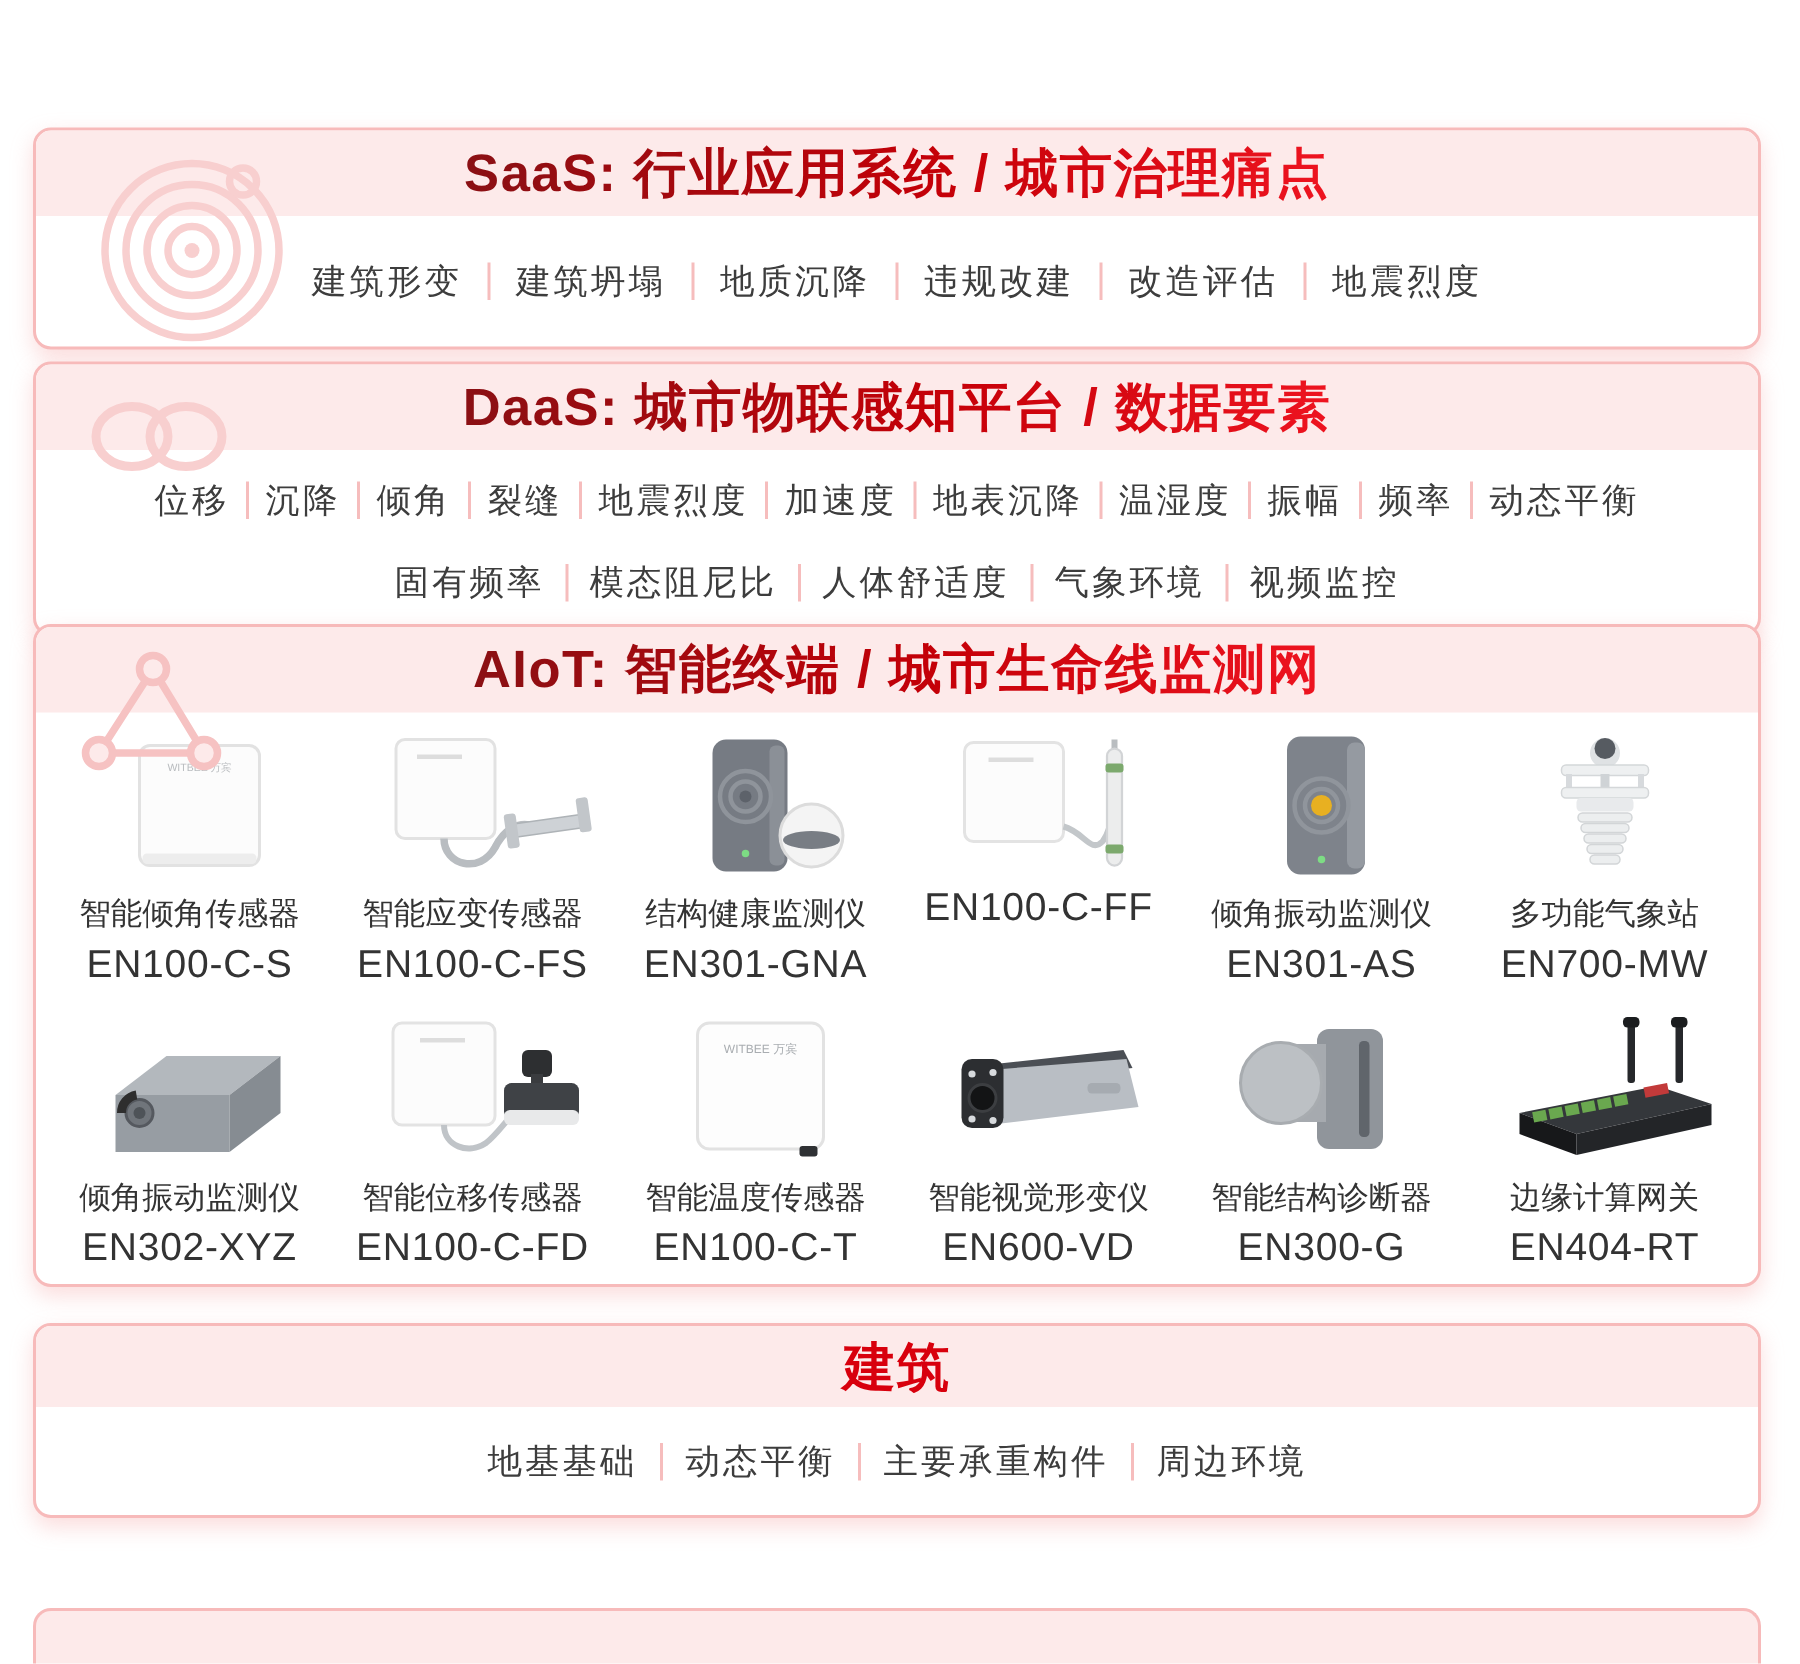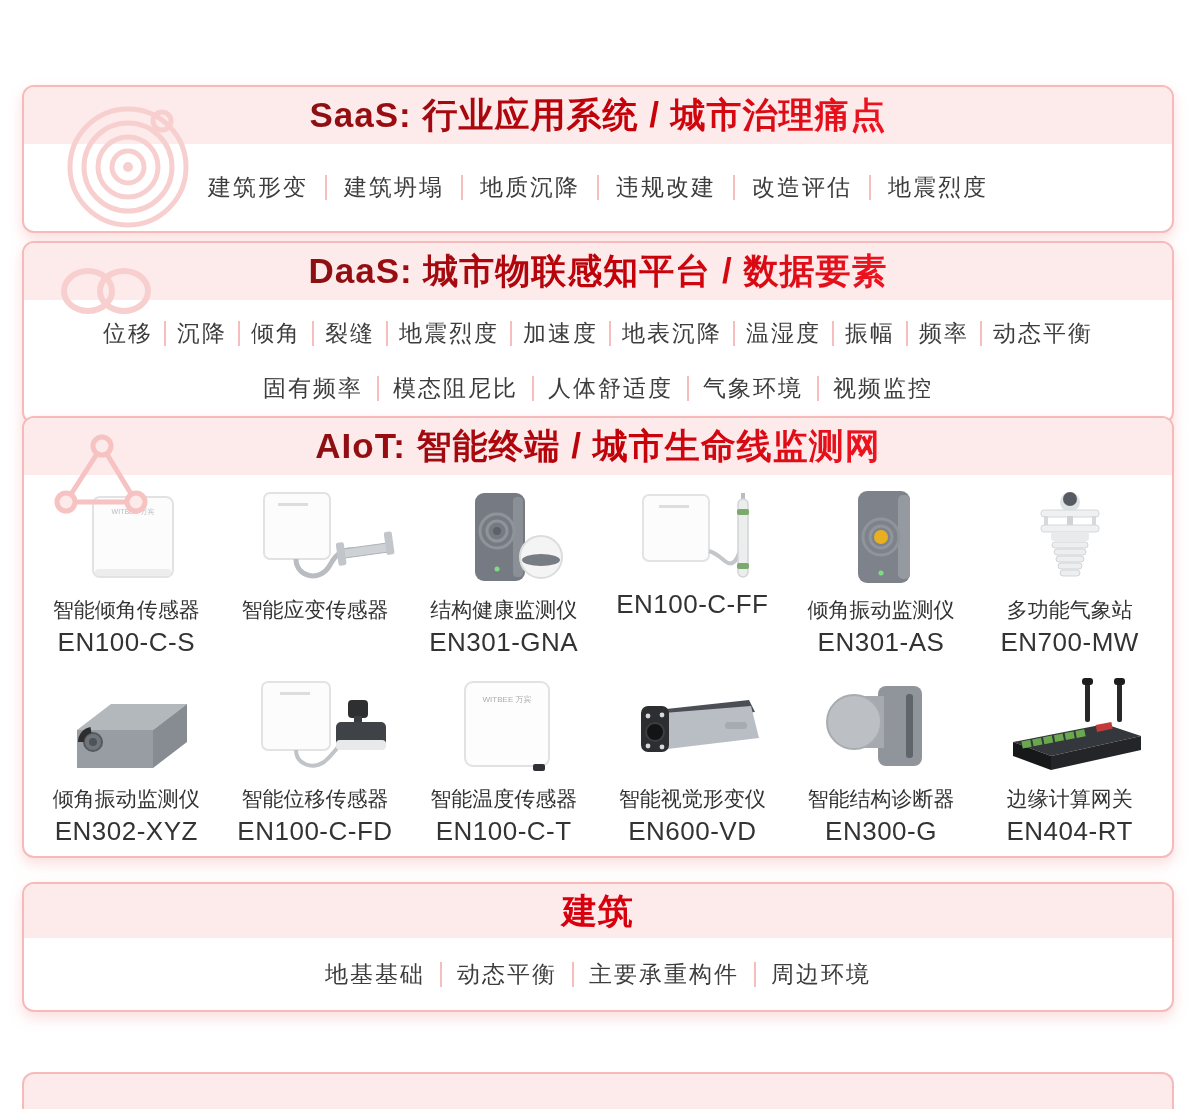--- a/index.html
+++ b/index.html
@@ -179,20 +179,21 @@
           <rect x="48" y="14" width="30" height="3" fill="#dddddd"></rect>
           <path d="M66,70 C66,88 90,94 100,76 C106,64 116,58 126,62" fill="none" stroke="#b9bdc1" stroke-width="5"></path>
           <g transform="rotate(-8 136 62)">
             <rect x="112" y="57" width="48" height="9" rx="2" fill="#ced2d6" stroke="#aeb3b7"></rect>
             <rect x="107" y="50" width="8" height="23" rx="2" fill="#c2c6ca"></rect>
             <rect x="156" y="46" width="8" height="23" rx="2" fill="#c2c6ca"></rect>
           </g>
         </svg>
       </div>
       <div class="p-name">智能应变传感器</div>
+      <div class="p-model">EN100-C-FS</div>
     </div>
 
     <div class="cell">
       <div class="p-img">
         <svg width="170" height="100" viewBox="0 0 170 100">
           <rect x="56" y="4" width="50" height="88" rx="9" fill="#767b83"></rect>
           <rect x="94" y="8" width="10" height="80" rx="4" fill="#8b9097"></rect>
           <circle cx="78" cy="42" r="17" fill="none" stroke="#8f949b" stroke-width="3"></circle>
           <circle cx="78" cy="42" r="10" fill="none" stroke="#8f949b" stroke-width="3"></circle>
           <circle cx="78" cy="42" r="4" fill="#5d626a"></circle>

